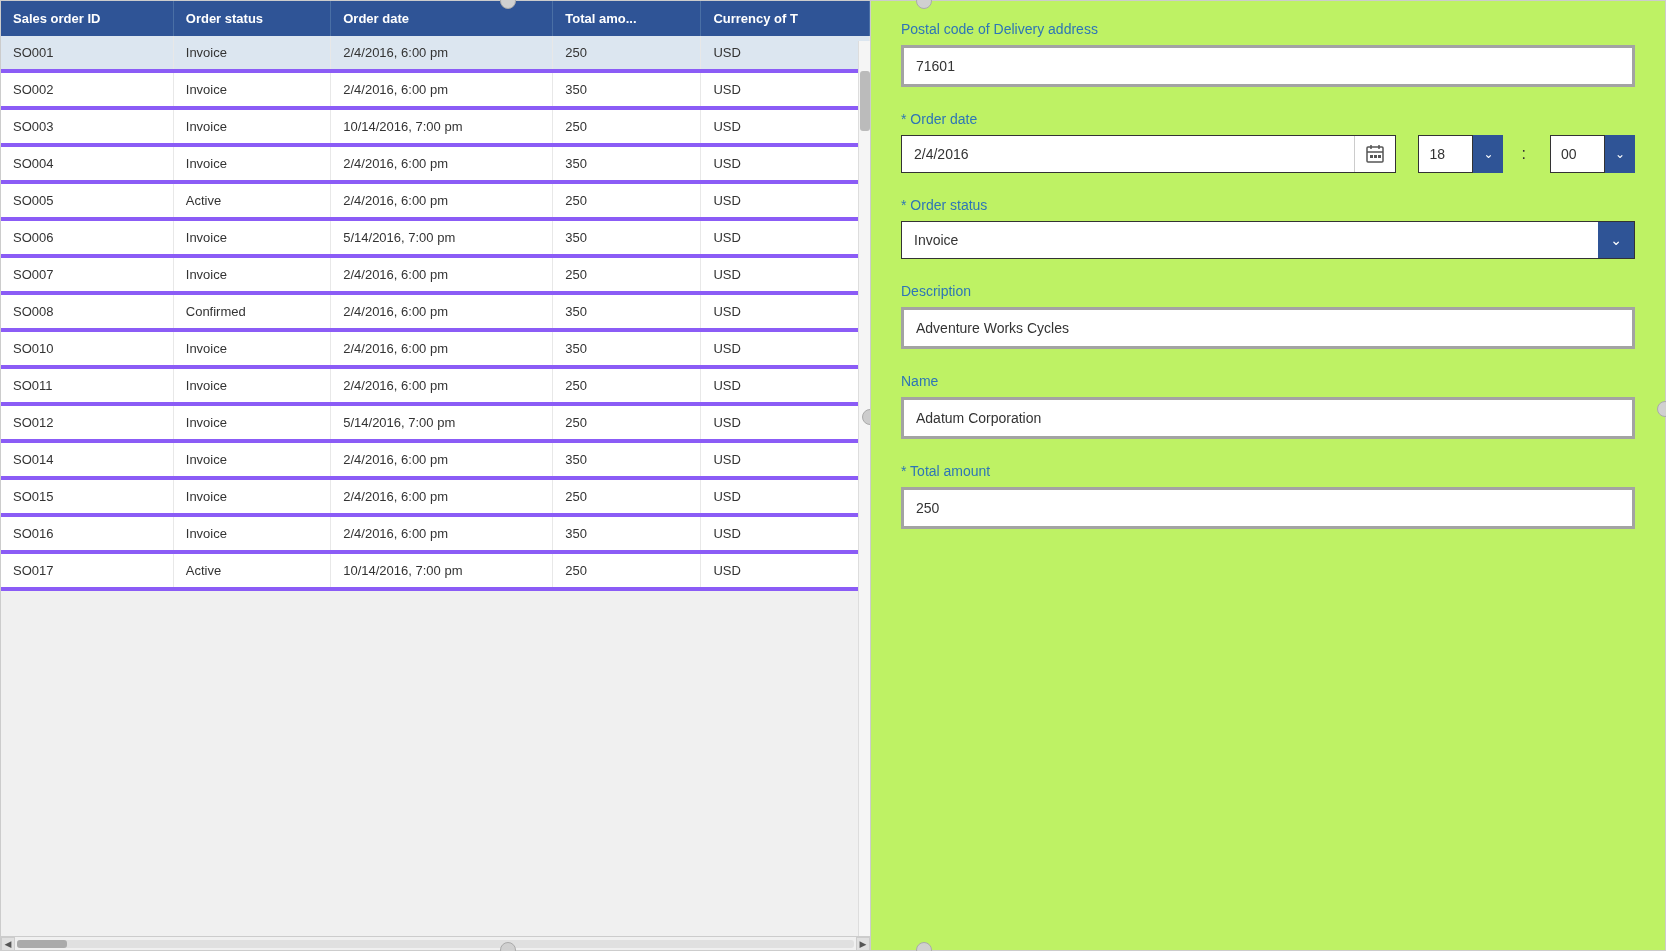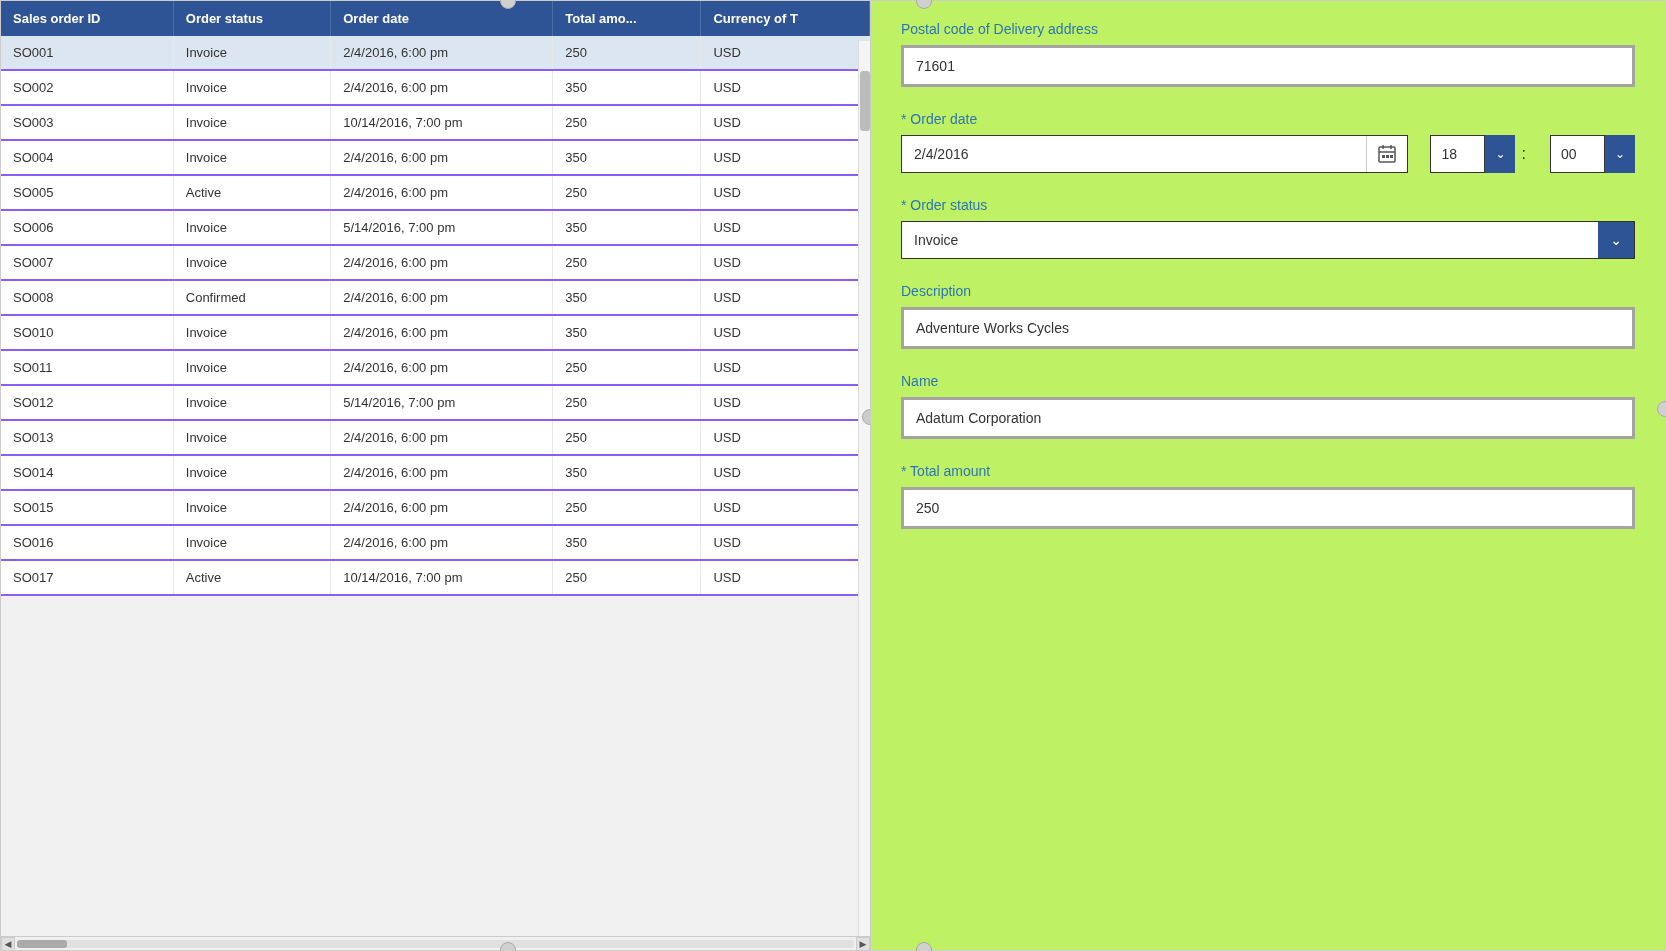--- a/index.html
+++ b/index.html
@@ -43,21 +43,21 @@
     .data-table thead th {
       padding: 10px 12px;
       text-align: left;
       font-weight: 600;
       font-size: 13px;
       border-right: 1px solid #4a6fa5;
       white-space: nowrap;
     }
 
     .data-table tbody tr {
-      border-bottom: 2px solid #8b5cf6;
+      border-bottom: 4px solid #8b5cf6;
       background: #fff;
     }
 
     .data-table tbody tr.selected {
       background: #dce6f0;
     }
 
     .data-table tbody td {
       padding: 9px 12px;
       color: #333;
@@ -102,21 +102,21 @@
       border: 3px solid #a3a3a3;
       padding: 10px 12px;
       font-size: 14px;
       color: #333;
       outline: none;
       background: #fff;
     }
 
     .date-row {
       display: flex;
-      gap: 4px;
+      gap: 16px;
       align-items: stretch;
     }
 
     .date-input-wrapper {
       display: flex;
       flex: 1;
       border: 1px solid #333;
     }
 
     .date-text-input {
@@ -153,21 +153,20 @@
     }
 
     .time-input {
       border: 1px solid #333;
       padding: 10px 10px;
       font-size: 14px;
       color: #333;
       width: 55px;
       outline: none;
       background: #fff;
-      margin-left: 12px;
     }
 
     .time-dropdown-btn {
       background: #2f5496;
       border: none;
       padding: 0 10px;
       cursor: pointer;
       display: flex;
       align-items: center;
       justify-content: center;
@@ -404,27 +403,20 @@
               <td>SO011</td>
               <td>Invoice</td>
               <td>2/4/2016, 6:00 pm</td>
               <td>250</td>
               <td>USD</td>
             </tr>
             <tr>
               <td>SO012</td>
               <td>Invoice</td>
               <td>5/14/2016, 7:00 pm</td>
-              <td>250</td>
-              <td>USD</td>
-            </tr>
-            <tr>
-              <td>SO013</td>
-              <td>Invoice</td>
-              <td>2/4/2016, 6:00 pm</td>
               <td>250</td>
               <td>USD</td>
             </tr>
             <tr>
               <td>SO014</td>
               <td>Invoice</td>
               <td>2/4/2016, 6:00 pm</td>
               <td>350</td>
               <td>USD</td>
             </tr>

